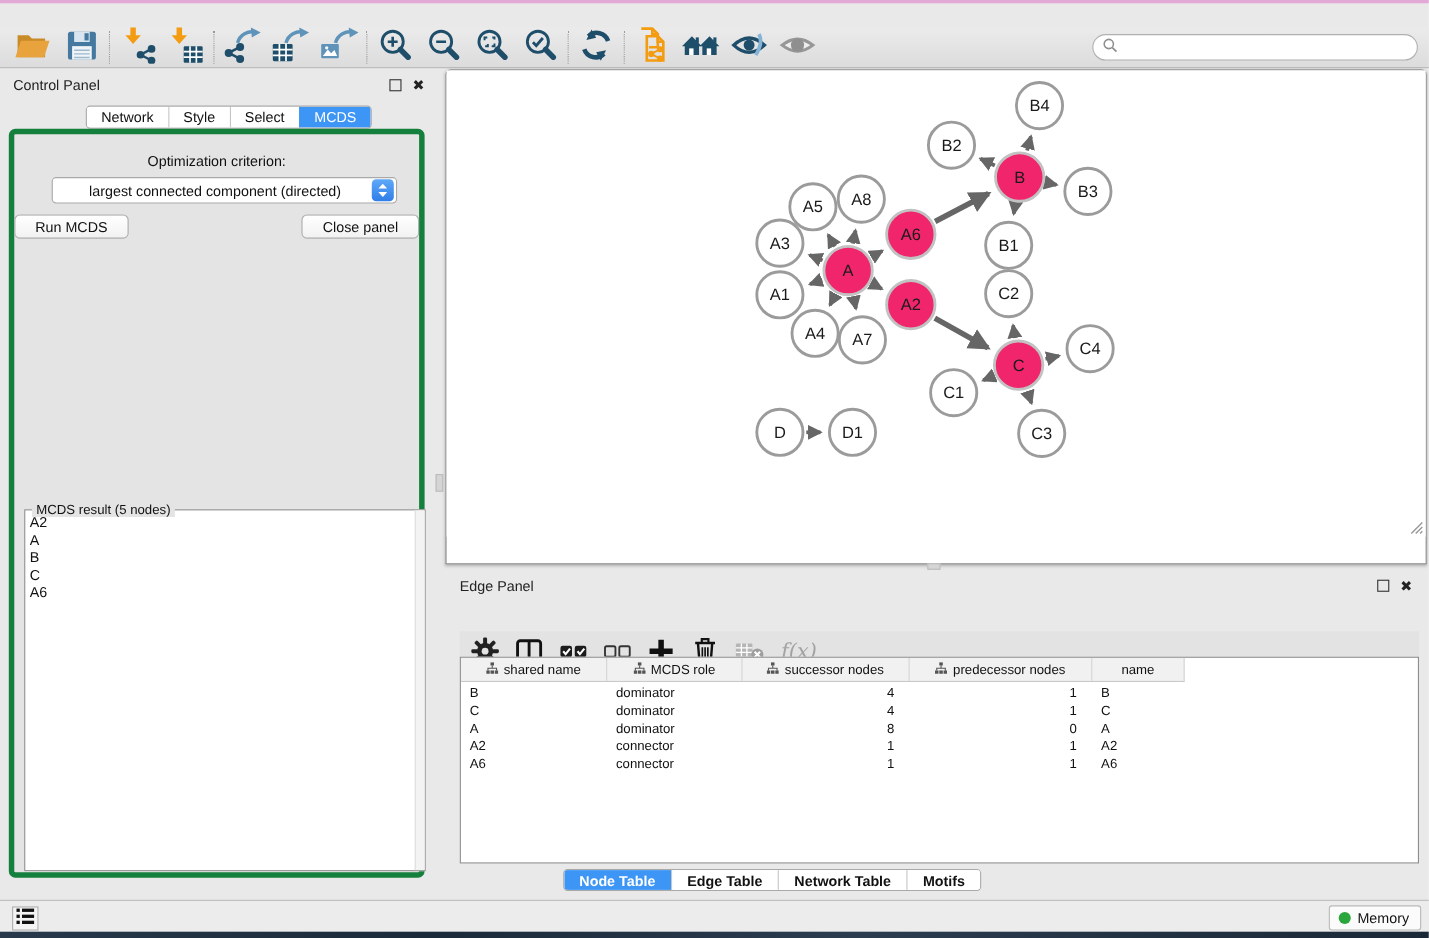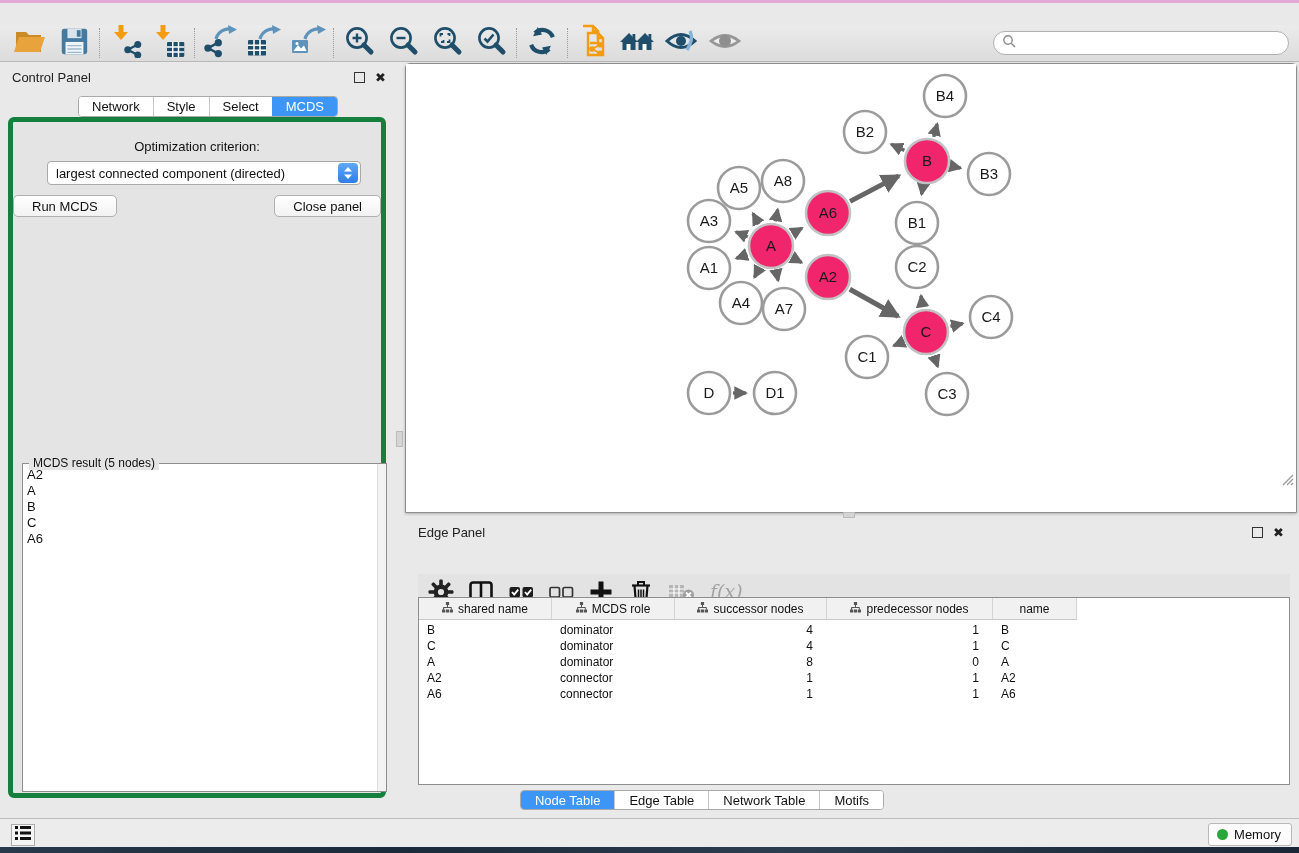--- a/index.html
+++ b/index.html
@@ -39,21 +39,21 @@
   .cp-tab { padding:0 13px; font-size:13px; display:flex; align-items:center; background:#fff; color:#111;
     border-left:1px solid #c6c6c6; cursor:pointer; }
   .cp-tab:first-child { border-left:none; }
   .cp-tab.active { background:#3d95f5; color:#fff; border-left-color:#3d95f5; }
 
   .cp-box { position:absolute; left:8px; top:117px; width:378px; height:681px;
     background:#e4e4e4; border:5px solid #15803d; border-radius:6px; }
   .opt-label { position:absolute; left:0; top:17px; width:100%; text-align:center; font-size:13px; color:#111; }
   .criterion { position:absolute; left:34px; top:39px; width:314px; height:24px; background:#fff;
     border:1px solid #a9a9a9; border-radius:4px; display:flex; align-items:center; cursor:pointer; }
-  .criterion .val { flex:1; font-size:13px; padding-left:8px; color:#111; white-space:nowrap; overflow:hidden; }
+  .criterion .val { flex:1; font-size:13px; padding-left:8px; color:#111; white-space:nowrap; overflow:hidden;margin-left:25px; }
   .stepper { width:20px; height:20px; margin-right:2px; border-radius:4px;
     background:linear-gradient(#5fa9f8,#2f7de8); display:flex; flex-direction:column; align-items:center; justify-content:center; }
   .stepper svg { display:block; }
   .btn-row { position:absolute; left:0; top:73px; width:100%; display:flex; justify-content:space-between; gap:12px; }
   .push-btn { height:22px; padding:0 18px; background:linear-gradient(#ffffff,#f2f2f2);
     border:1px solid #b0b0b0; border-radius:5px; font-size:13px; color:#111; cursor:pointer; }
 
   .result-box { position:absolute; left:9px; top:341px; width:365px; height:329px; }
   .result-legend { position:absolute; left:7px; top:-7px; background:#e4e4e4; padding:0 4px; font-size:12px; color:#111; z-index:2;}
   .result-frame { position:absolute; left:0; top:0; width:100%; height:100%; border:1px solid #8d8d8d; background:#fff; }
@@ -88,21 +88,21 @@
   .nt-header { position:absolute; left:0; top:0; height:22px; display:flex; background:#f1f1f1; border-bottom:1px solid #c9c9c9; }
   .nt-hcell { display:flex; align-items:center; justify-content:center; gap:5px; font-size:12px; color:#111;
     border-right:1px solid #d4d4d4; cursor:pointer; }
   .nt-rows { position:absolute; left:0; top:24px; width:100%; }
   .nt-row { display:flex; height:16px; align-items:center; cursor:pointer; }
   .nt-cell { font-size:12px; color:#111; padding:0 8px; white-space:nowrap; }
   .nt-cell.num { text-align:right; padding-right:14px; }
 
   .tp-tabs { position:absolute; left:0; top:790px; width:100%; display:flex; justify-content:center; }
   .tp-tabs-inner { display:flex; height:20px; border:1px solid #a9a9a9; border-radius:4px; overflow:hidden;
-    background:#fff; margin-left:105px; }
+    background:#fff; margin-left:105px;font-weight:bold; }
   .tp-tab { padding:0 14px; font-size:13px; display:flex; align-items:center; color:#111; background:#fff;
     border-left:1px solid #c6c6c6; cursor:pointer; }
   .tp-tab:first-child { border-left:none; }
   .tp-tab.active { background:#3d95f5; color:#fff; border-left-color:#3d95f5; }
 
   
   .statusbar { position:absolute; left:0; top:818px; width:1299px; height:29px; background:#ececec; border-top:1px solid #bdbdbd; }
   .list-btn { position:absolute; left:11px; top:5px; width:24px; height:22px; background:#f4f4f4;
     border:1px solid #adadad; display:flex; align-items:center; justify-content:center; cursor:pointer; }
   .memory-btn { position:absolute; right:7px; top:4px; height:23px; padding:0 10px 0 8px; background:#fbfbfb;

